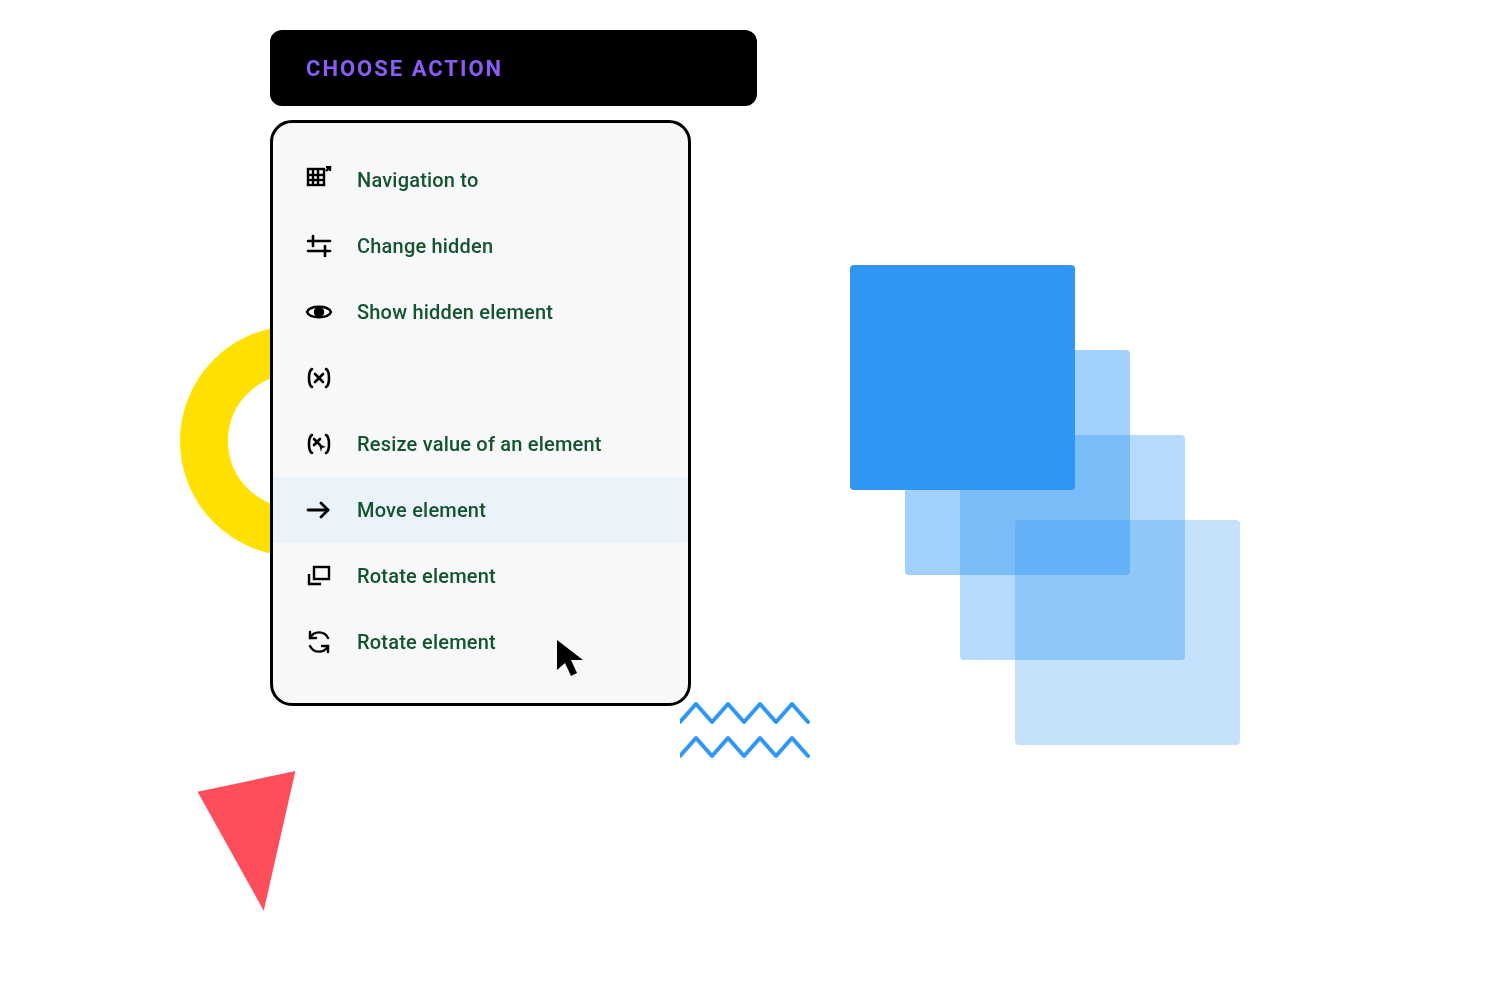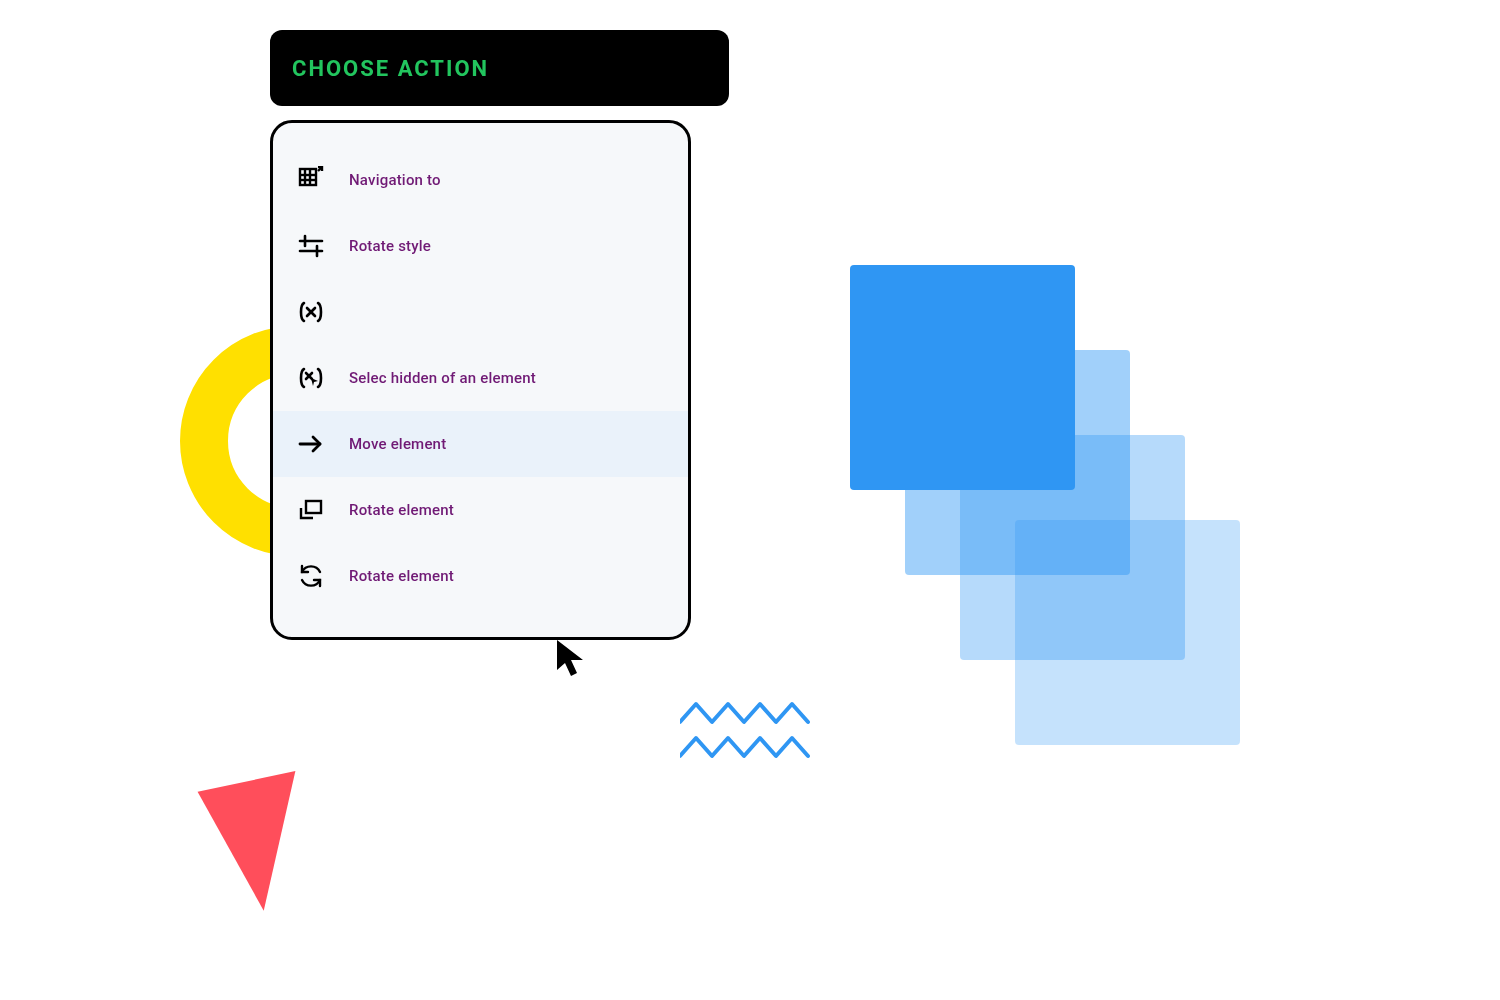--- a/index.html
+++ b/index.html
@@ -69,25 +69,25 @@
   .sq4 { left: 165px; top: 255px; background: rgba(47,150,243,0.28); }
 
   
   .header-bar {
     position: absolute;
     left: 270px;
     top: 30px;
     width: 415px;
     height: 76px;
     background: #000;
-    color: #22c55e;
+    color: #8b5cf6;
     border-radius: 12px;
     display: flex;
     align-items: center;
-    padding: 0 22px;
+    padding: 0 36px;
     font-size: 22px;
     font-weight: 700;
     letter-spacing: 2px;
     z-index: 5;
   }
 
   
   .panel {
     position: absolute;
     left: 270px;
@@ -103,23 +103,23 @@
   .menu {
     list-style: none;
     margin: 0;
     padding: 0;
   }
 
   .menu-item {
     display: flex;
     align-items: center;
     gap: 22px;
-    padding: 17px 22px;
-    font-size: 15px;
-    color: #701a75;
+    padding: 17px 30px;
+    font-size: 20px;
+    color: #14532d;
     font-weight: 500;
     cursor: pointer;
     position: relative;
   }
   .menu-item.highlight {
     background: #eaf2fa;
     justify-content: flex-end;
   }
 
   .icon-box {
@@ -190,23 +190,32 @@
 
     <li class="menu-item">
       <span class="icon-box">
         <svg width="28" height="28" viewBox="0 0 28 28" fill="none" stroke="#000" stroke-width="2.6" stroke-linecap="round">
           <line x1="3" y1="9" x2="25" y2="9"></line>
           <line x1="8" y1="4" x2="8" y2="14"></line>
           <line x1="3" y1="19" x2="25" y2="19"></line>
           <line x1="20" y1="14" x2="20" y2="24"></line>
         </svg>
       </span>
-      <span class="label">Rotate style</span>
-    </li>
-
+      <span class="label">Change hidden</span>
+    </li>
+
+    <li class="menu-item">
+      <span class="icon-box">
+        <svg width="30" height="30" viewBox="0 0 30 30" fill="none" stroke="#000" stroke-width="2.4">
+          <path d="M3 15 C6 8, 24 8, 27 15 C24 22, 6 22, 3 15 Z"></path>
+          <circle cx="15" cy="15" r="4" fill="#000"></circle>
+        </svg>
+      </span>
+      <span class="label">Show hidden element</span>
+    </li>
 
 
     <li class="menu-item">
       <span class="icon-box">
         <svg width="30" height="30" viewBox="0 0 30 30" fill="none" stroke="#000" stroke-width="2.6" stroke-linecap="round">
           <path d="M8 6 C4 8, 4 22, 8 24"></path>
           <path d="M22 6 C26 8, 26 22, 22 24"></path>
           <line x1="11" y1="11" x2="19" y2="19"></line>
           <line x1="19" y1="11" x2="11" y2="19"></line>
         </svg>
@@ -216,21 +225,21 @@
     <li class="menu-item">
       <span class="icon-box">
         <svg width="30" height="30" viewBox="0 0 30 30" fill="none" stroke="#000" stroke-width="2.6" stroke-linecap="round">
           <path d="M8 6 C4 8, 4 22, 8 24"></path>
           <path d="M22 6 C26 8, 26 22, 22 24"></path>
           <line x1="10" y1="10" x2="16" y2="16"></line>
           <line x1="16" y1="10" x2="10" y2="16"></line>
           <polygon points="15,15 22,18 18,19 17,23" fill="#000" stroke="none"></polygon>
         </svg>
       </span>
-      <span class="label">Selec hidden of an element</span>
+      <span class="label">Resize value of an element</span>
     </li>
 
 
     <li class="menu-item highlight">
       <span class="icon-box">
         <svg width="30" height="30" viewBox="0 0 30 30" fill="none" stroke="#000" stroke-width="2.8" stroke-linecap="round" stroke-linejoin="round">
           <line x1="4" y1="15" x2="24" y2="15"></line>
           <polyline points="17,8 24,15 17,22"></polyline>
         </svg>
       </span>

